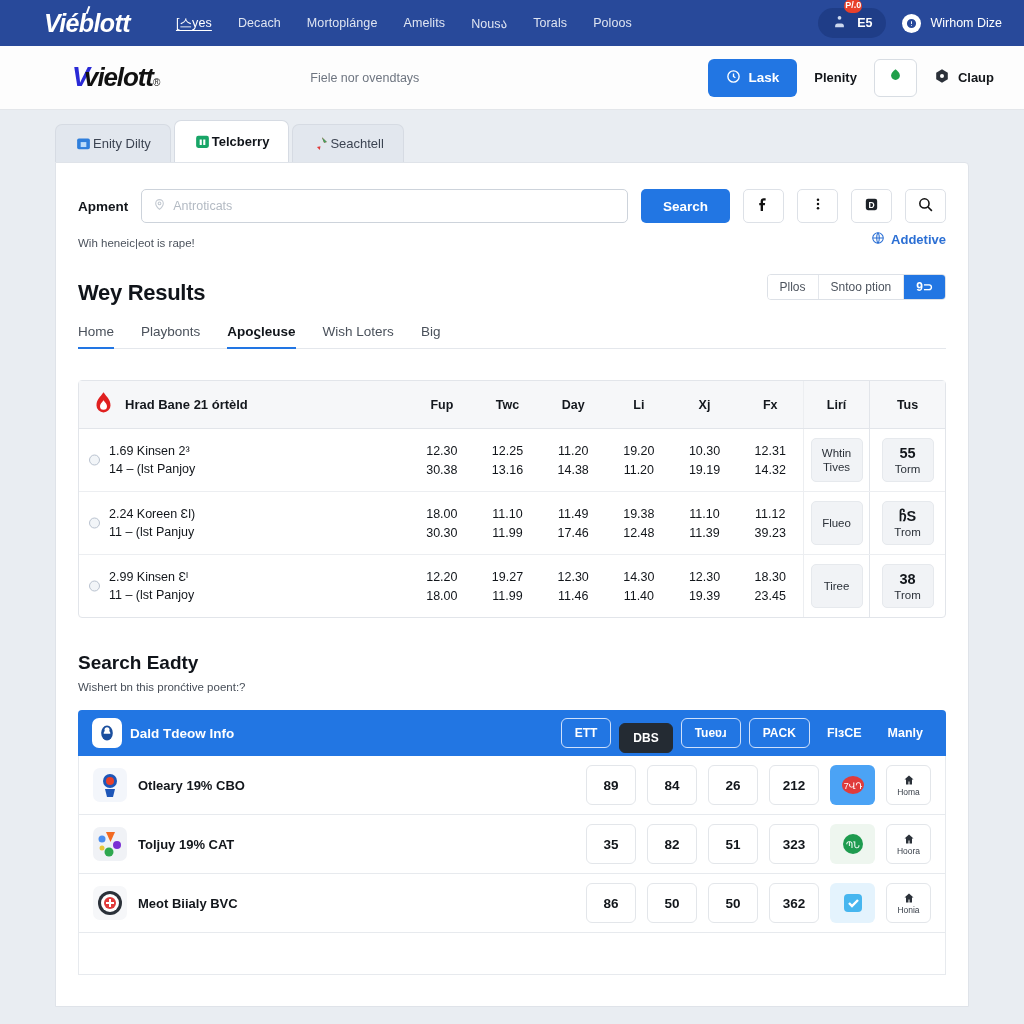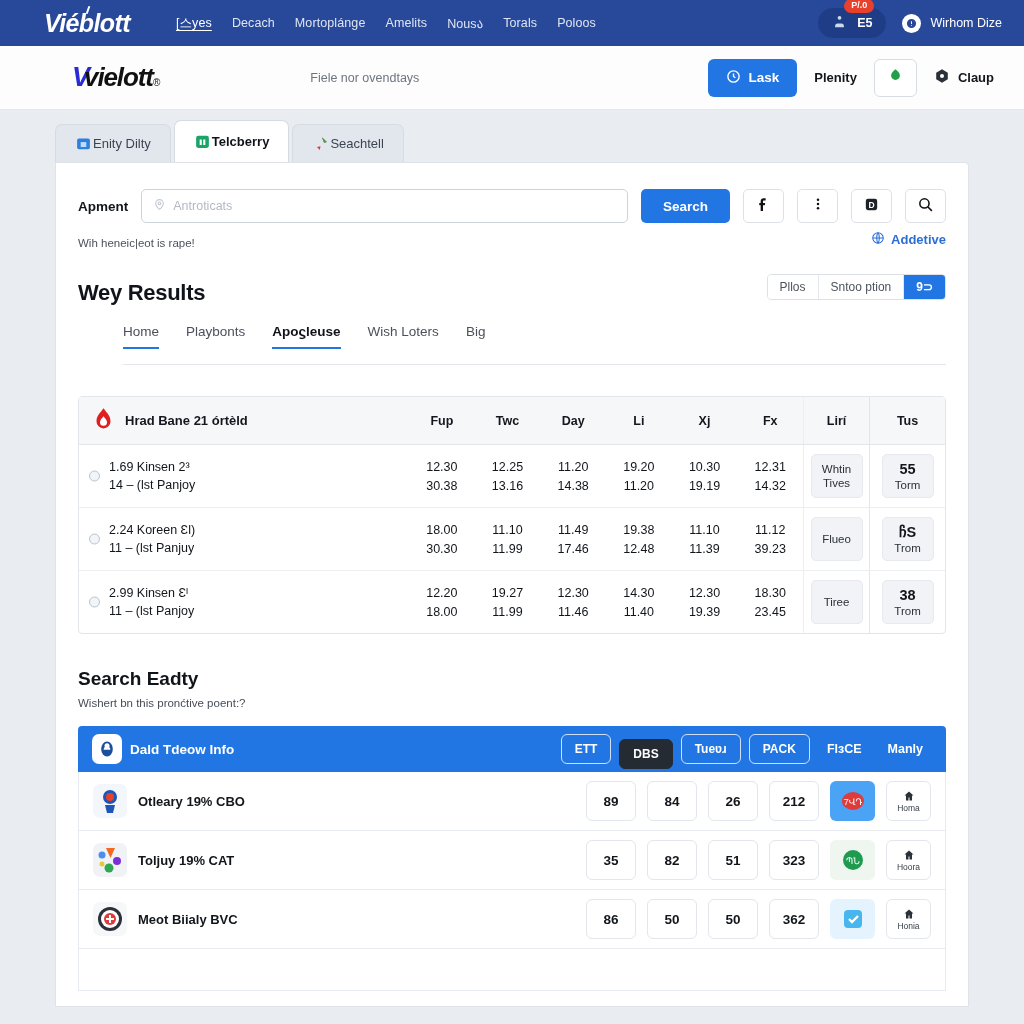--- a/index.html
+++ b/index.html
@@ -19,37 +19,37 @@
   }
   .nav-logo {
     color: #ffffff; font-size: 25px; font-weight: 700;
     font-style: italic; letter-spacing: -0.6px;
     margin-left: 22px; position: relative;
   }
   .nav-logo .tick {
     position: absolute; top: -3px; left: 43px;
     width: 2px; height: 8px; background: #fff; transform: rotate(20deg);
   }
-  .nav-links { display: flex; align-items: center; margin-left: 46px; gap: 20px; }
+  .nav-links { display: flex; align-items: center; margin-left: 46px; gap: 26px; }
   .nav-link {
     color: #dfe5f2; font-size: 12.5px; font-weight: 500; letter-spacing: .1px;
     cursor: pointer; white-space: nowrap;
   }
   .nav-link.active { color:#fff; text-decoration: underline; text-underline-offset: 3px; }
   .nav-right { margin-left: auto; display: flex; align-items: center; gap: 16px; }
   .nav-pill {
     background: #1f3d87; border-radius: 16px; height: 30px;
     display: flex; align-items: center; gap: 10px; padding: 0 14px;
     position: relative; cursor: pointer;
   }
   .nav-pill .cnt { color: #fff; font-size: 12.5px; font-weight: 700; }
   .nav-badge {
     position: absolute; top: -9px; left: 26px;
     background: #e8402a; color: #fff; font-size: 9px; font-weight: 700;
-    border-radius: 9px; padding: 2px 7px; line-height: 1.1; white-space: nowrap;
+    border-radius: 9px; padding: 2px 1px; line-height: 1.1; white-space: nowrap;
   }
   .nav-user { display: flex; align-items: center; gap: 9px; cursor: pointer; }
   .nav-user .av {
     width: 19px; height: 19px; border-radius: 50%; background: #fff;
     display: flex; align-items: center; justify-content: center;
   }
   .nav-user .nm { color: #fff; font-size: 12.5px; font-weight: 500; }
 
   
   .subhead {
@@ -140,21 +140,21 @@
   }
   .seg div {
     display: flex; align-items: center; padding: 0 12px; font-size: 12px;
     color: #4d545e; background: #fff; border-right: 1px solid #e4e7ec; cursor: pointer;
   }
   .seg div:last-child { border-right: none; }
   .seg div.on { background: #2276e3; color: #fff; font-weight: 700; }
 
   .subtabs {
     display: flex; gap: 27px; margin-top: 18px;
-    border-bottom: 1px solid #e4e7ec; padding-bottom: 16px; margin-left: 45px;
+    border-bottom: 1px solid #e4e7ec; padding-bottom: 0;
   }
   .subtab {
     font-size: 13.5px; color: #4a515b; padding-bottom: 9px; cursor: pointer;
     position: relative;
   }
   .subtab.sel { color: #10141a; font-weight: 700; }
   .subtab.sel::after, .subtab.under::after {
     content:""; position:absolute; left:0; right:0; bottom:-1px; height:2px;
     background: #2276e3;
   }

